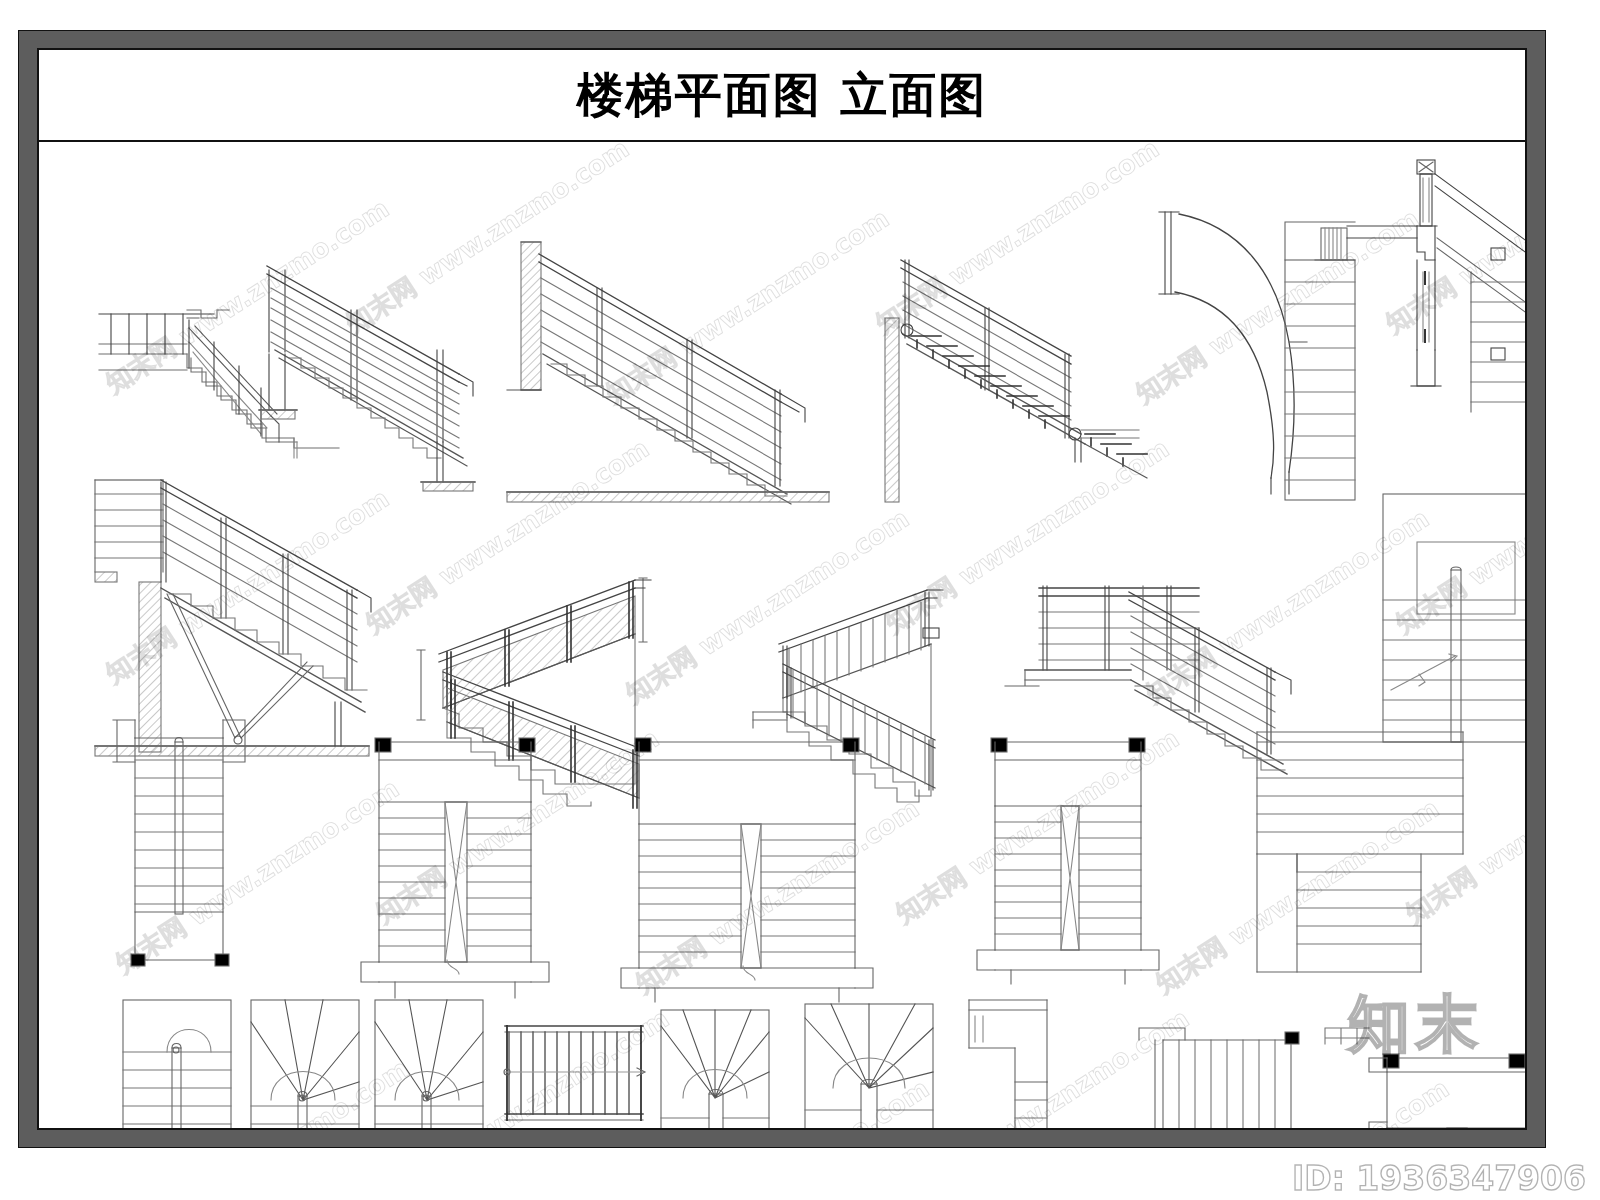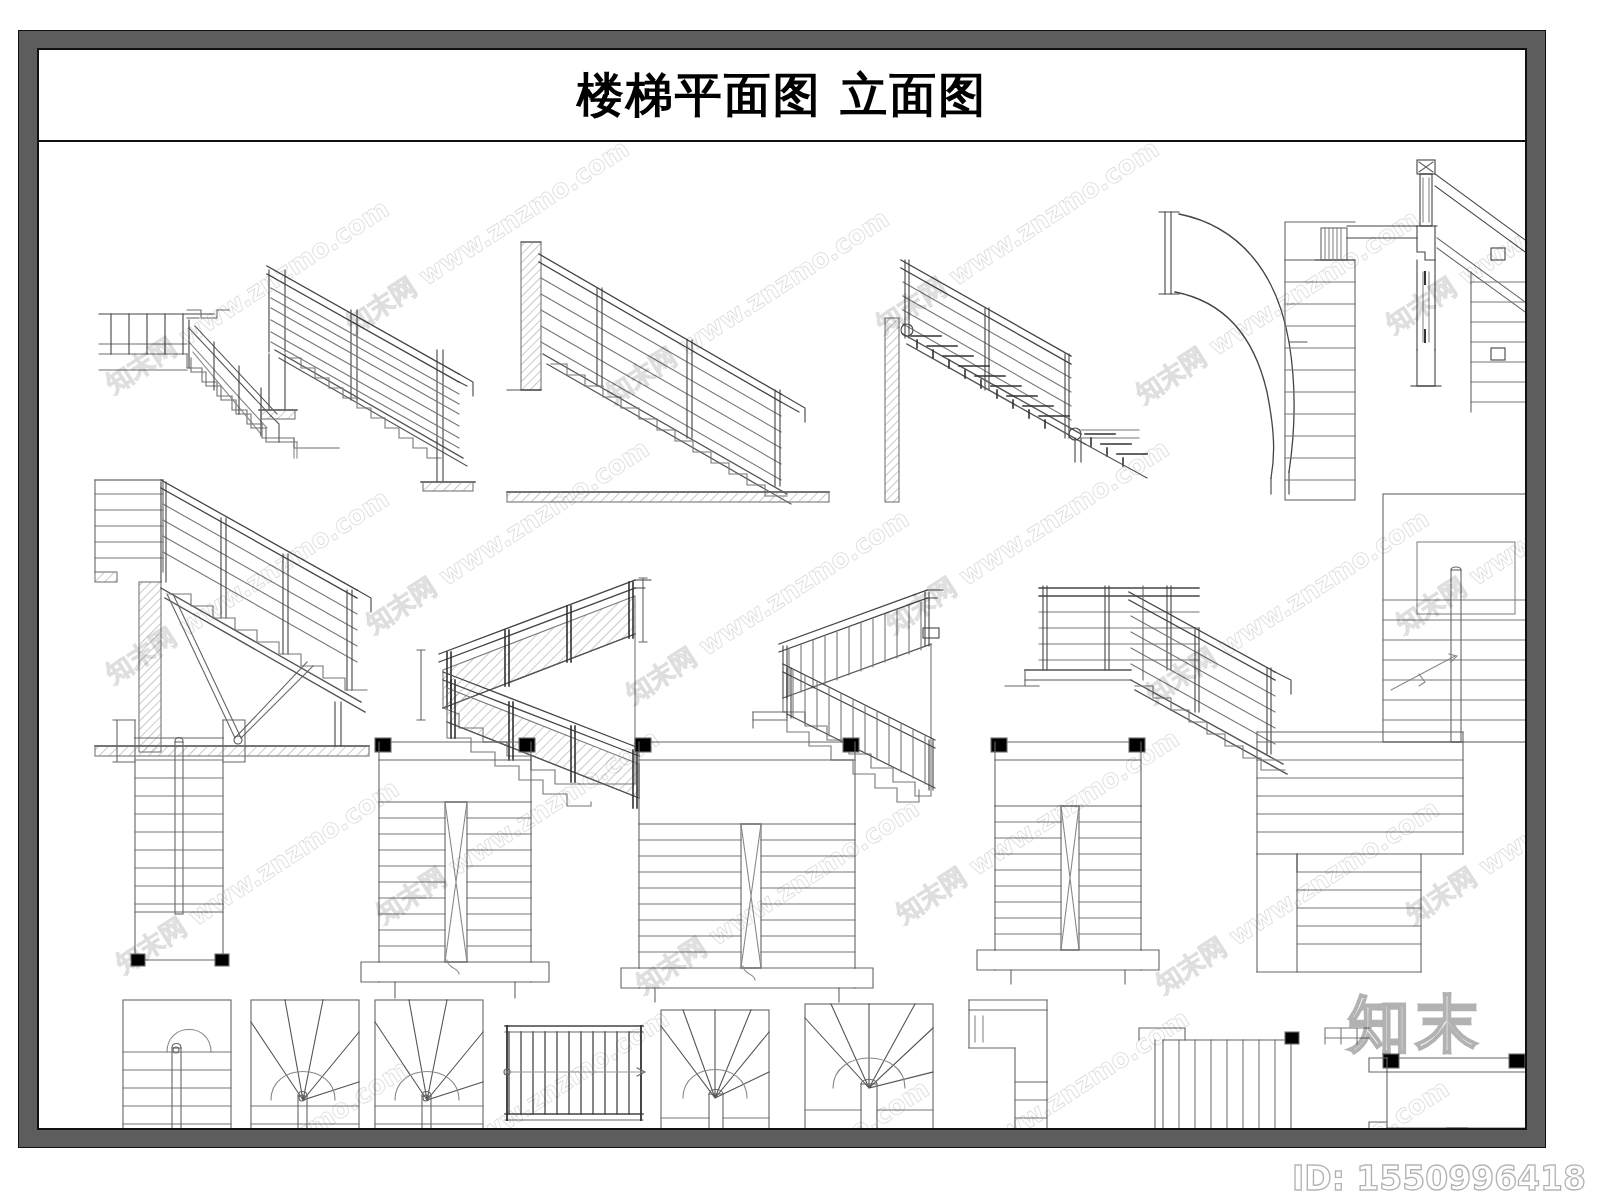--- a/index.html
+++ b/index.html
@@ -654,13 +654,13 @@
           <div class="wm" style="left: 860px; top: 1040px;">知末网 www.znzmo.com</div>
           <div class="wm" style="left: 1120px; top: 1110px;">知末网 www.znzmo.com</div>
           <div class="wm" style="left: 1380px; top: 1040px;">知末网 www.znzmo.com</div>
         </div>
     </div>
 
     <div id="logo-wm">知末</div>
   </div>
 </div>
 
-<div id="footer-id">ID: 1550996418</div>
+<div id="footer-id">ID: 1936347906</div>
 
 </body></html>

